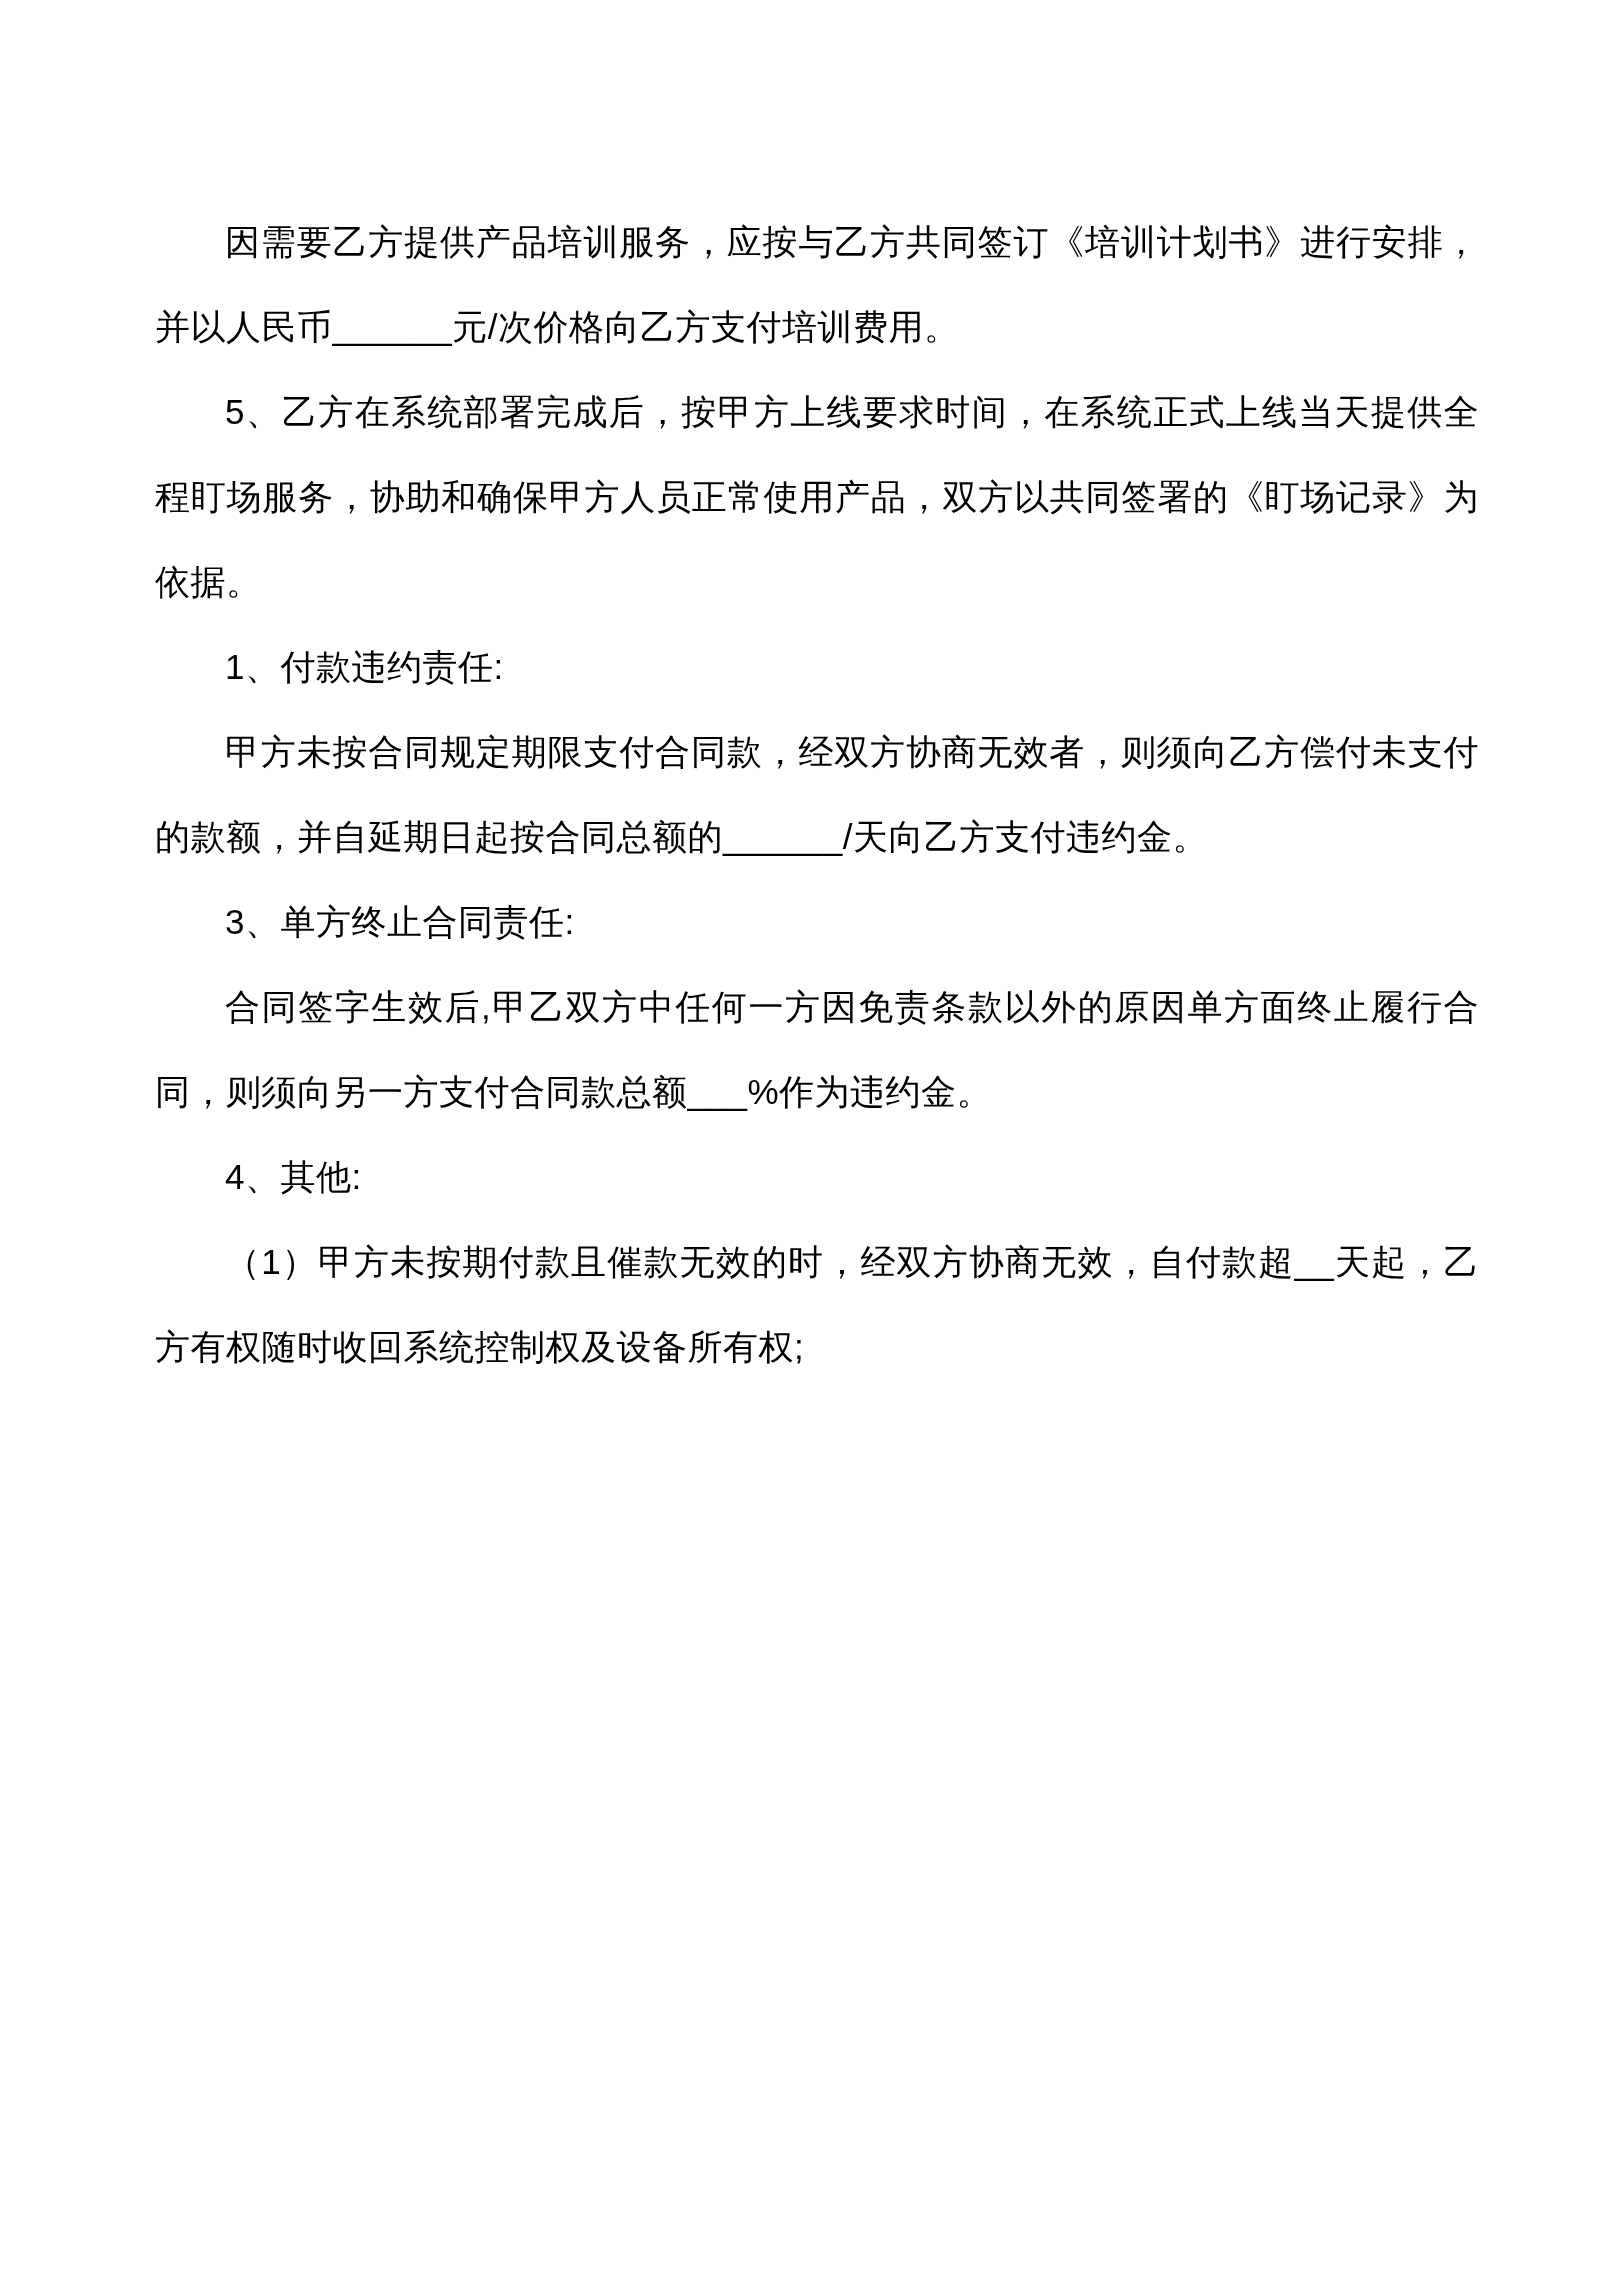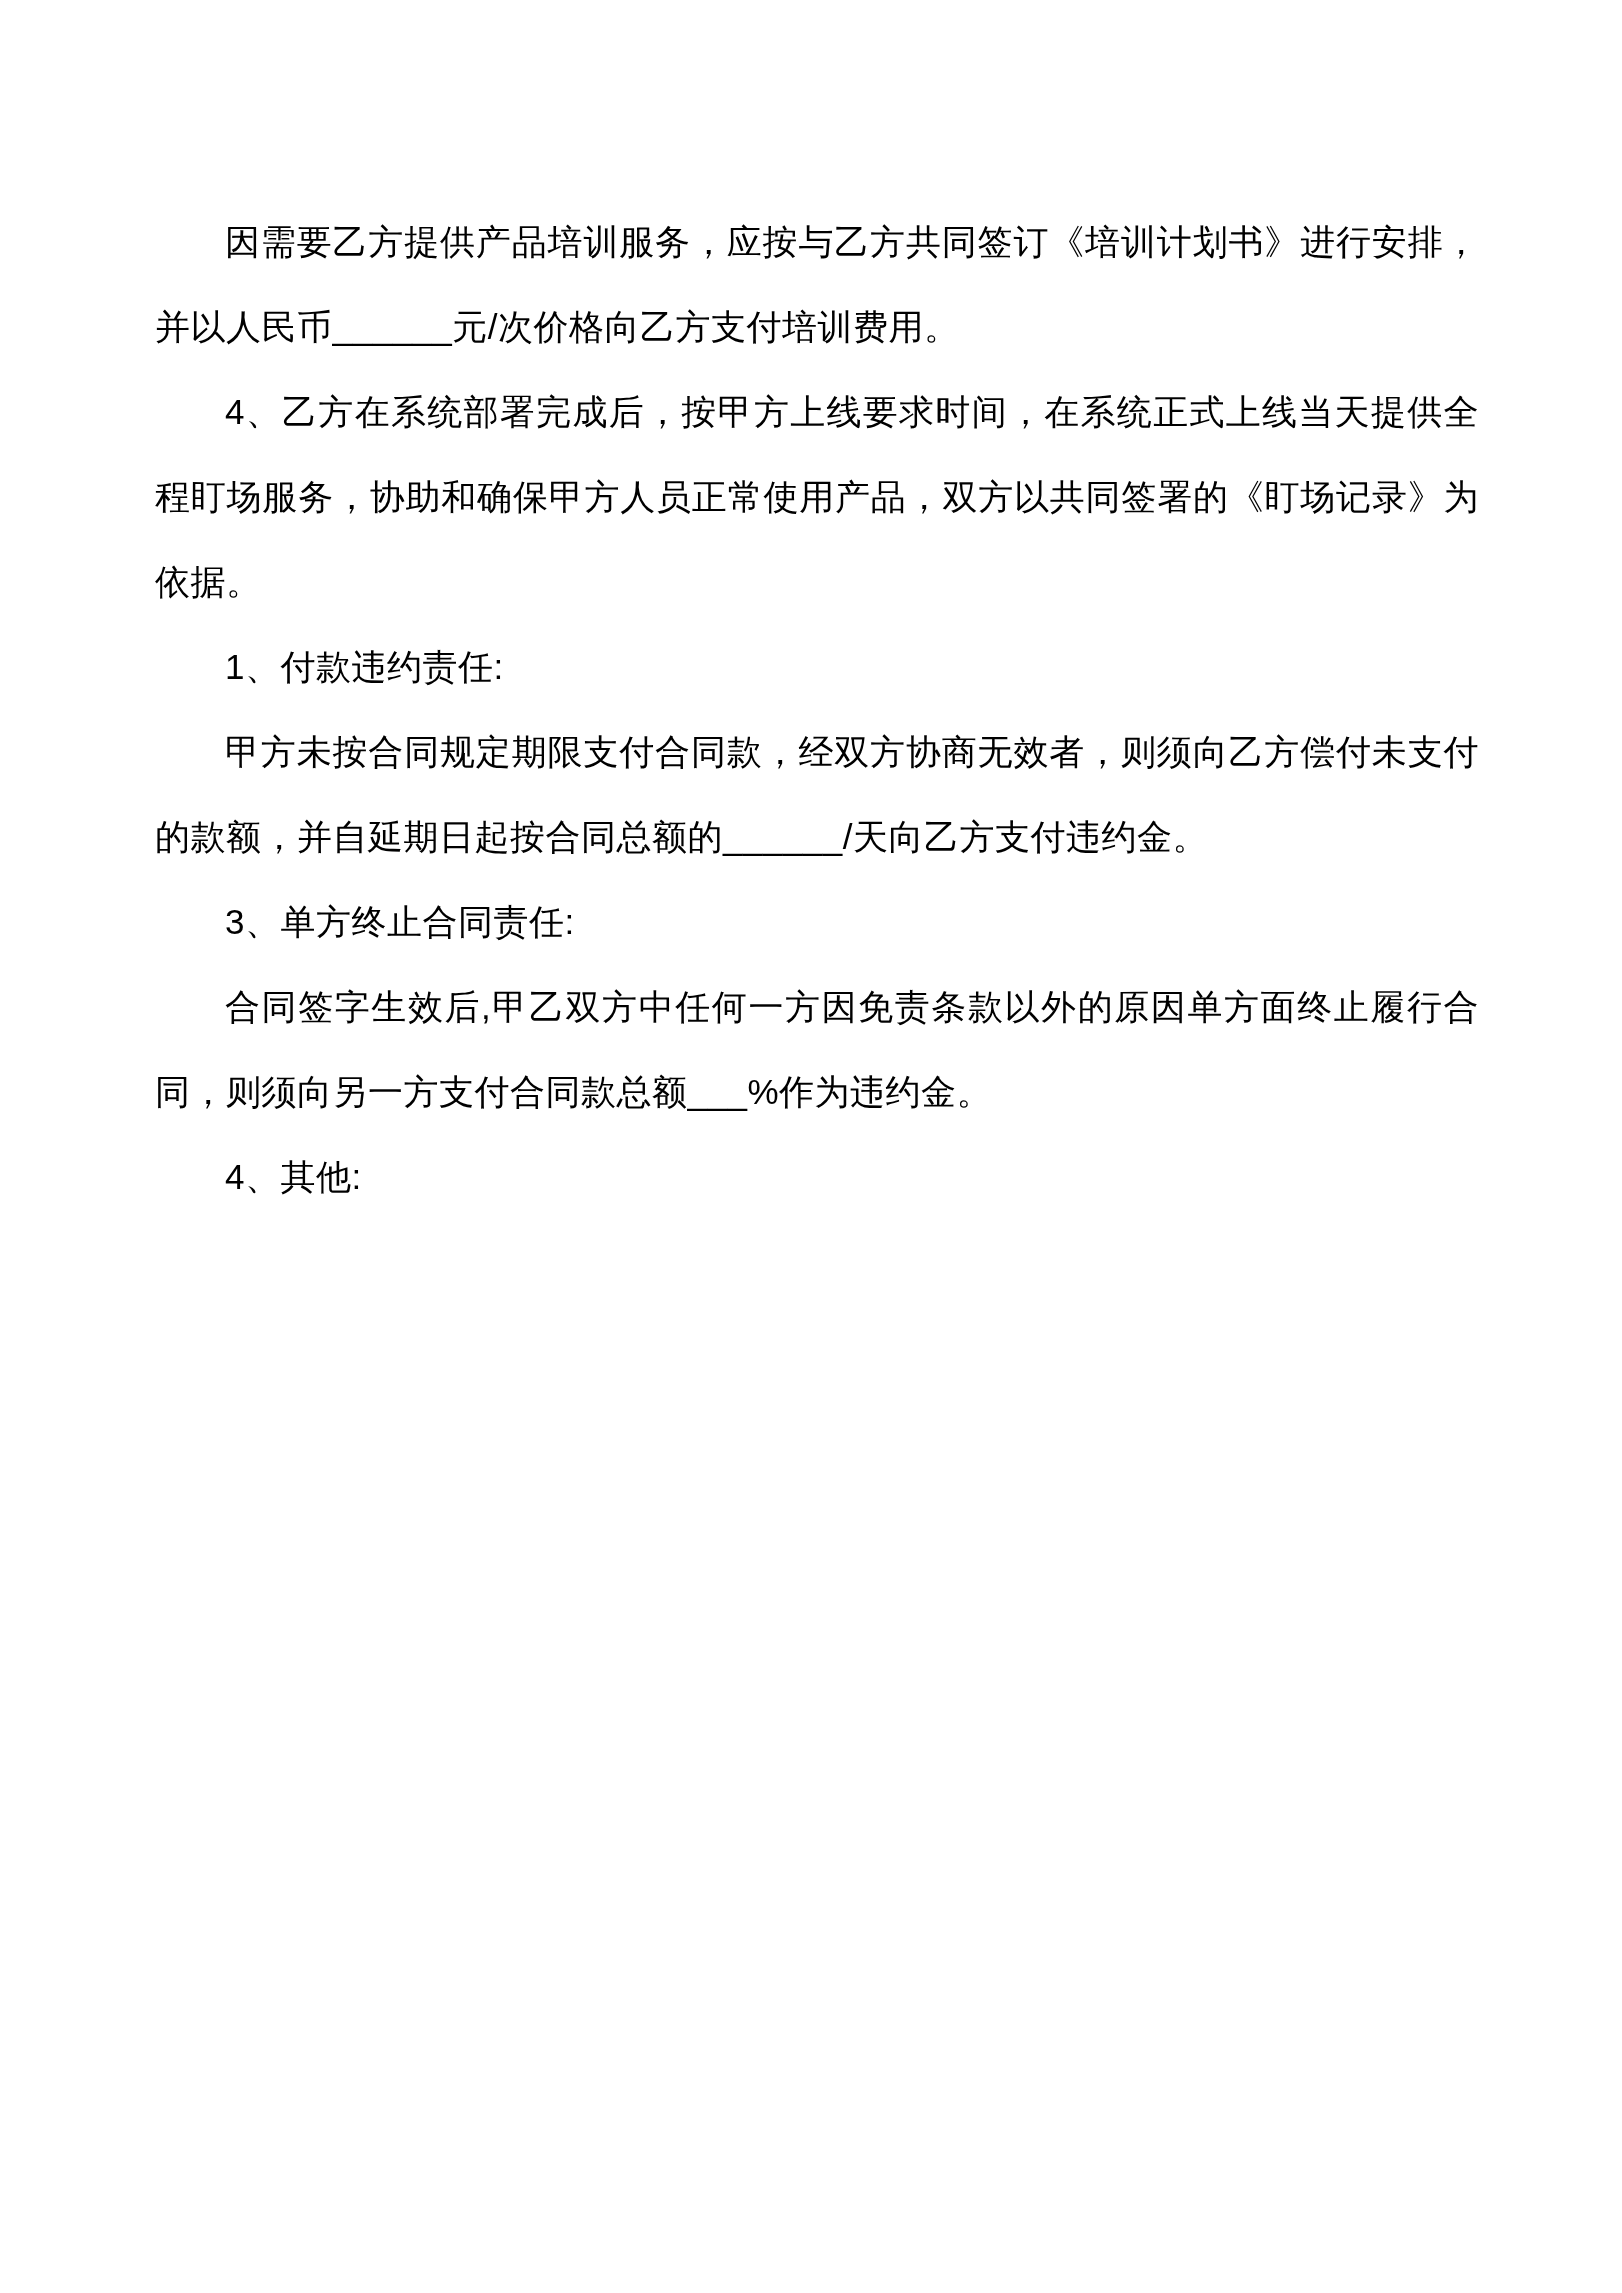--- a/index.html
+++ b/index.html
@@ -36,21 +36,22 @@
   .doc-body p.section-heading {
     font-weight: bold;
   }
 </style>
 </head>
 <body>
 
 <div class="doc-page">
   <div class="doc-body">
     <p>因需要乙方提供产品培训服务，应按与乙方共同签订《培训计划书》进行安排，并以人民币______元/次价格向乙方支付培训费用。</p>
-    <p>4、乙方在系统部署完成后，按甲方上线要求时间，在系统正式上线当天提供全程盯场服务，协助和确保甲方人员正常使用产品，双方以共同签署的《盯场记录》为依据。</p>
+    <p>5、乙方在系统部署完成后，按甲方上线要求时间，在系统正式上线当天提供全程盯场服务，协助和确保甲方人员正常使用产品，双方以共同签署的《盯场记录》为依据。</p>
     <p>1、付款违约责任:</p>
     <p>甲方未按合同规定期限支付合同款，经双方协商无效者，则须向乙方偿付未支付的款额，并自延期日起按合同总额的______/天向乙方支付违约金。</p>
     <p>3、单方终止合同责任:</p>
     <p>合同签字生效后,甲乙双方中任何一方因免责条款以外的原因单方面终止履行合同，则须向另一方支付合同款总额___%作为违约金。</p>
     <p>4、其他:</p>
+    <p>（1）甲方未按期付款且催款无效的时，经双方协商无效，自付款超__天起，乙方有权随时收回系统控制权及设备所有权;</p>
   </div>
 </div>
 
 
 </body></html>

